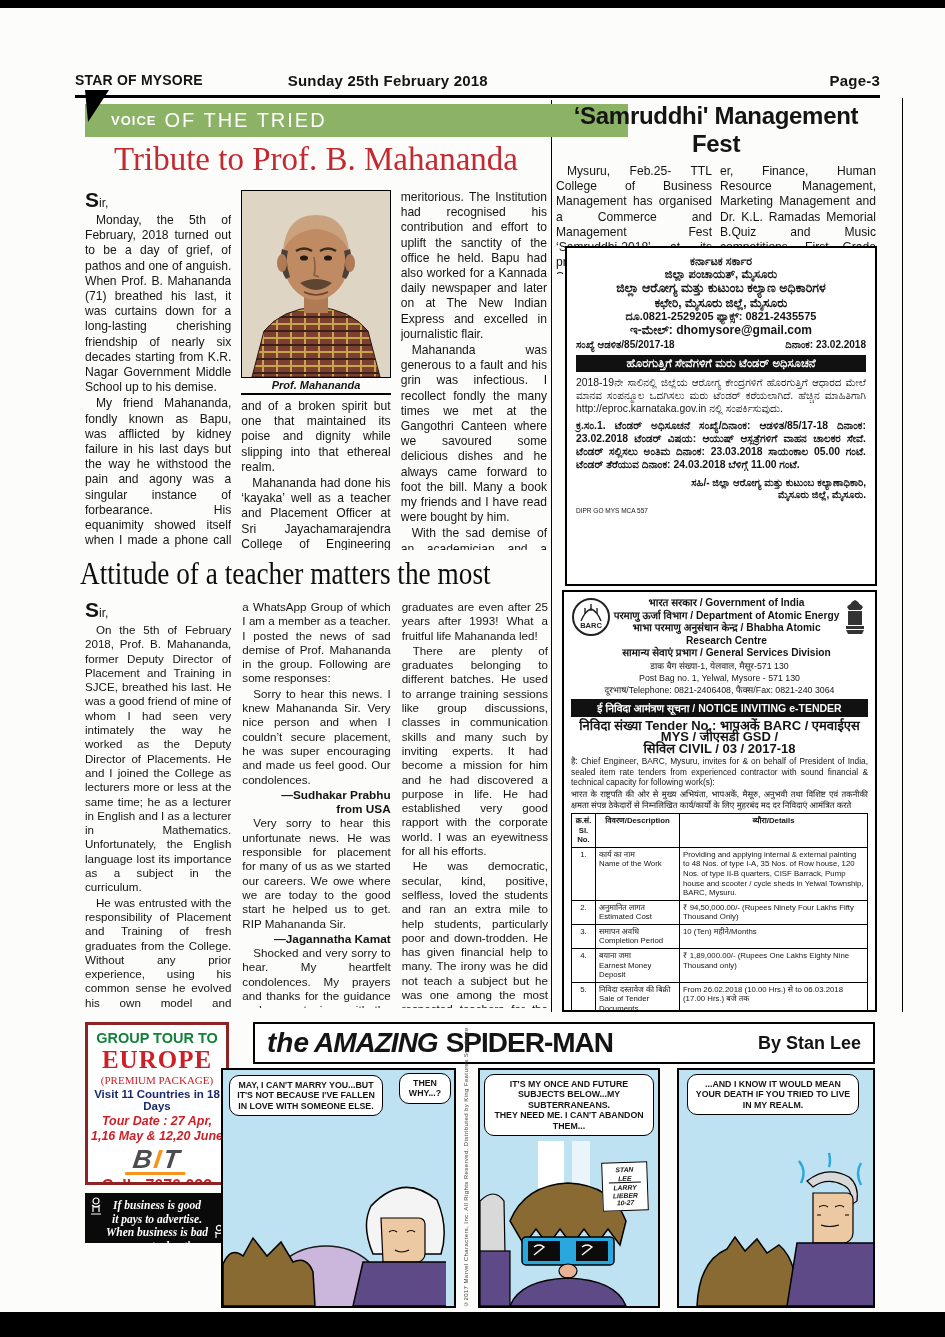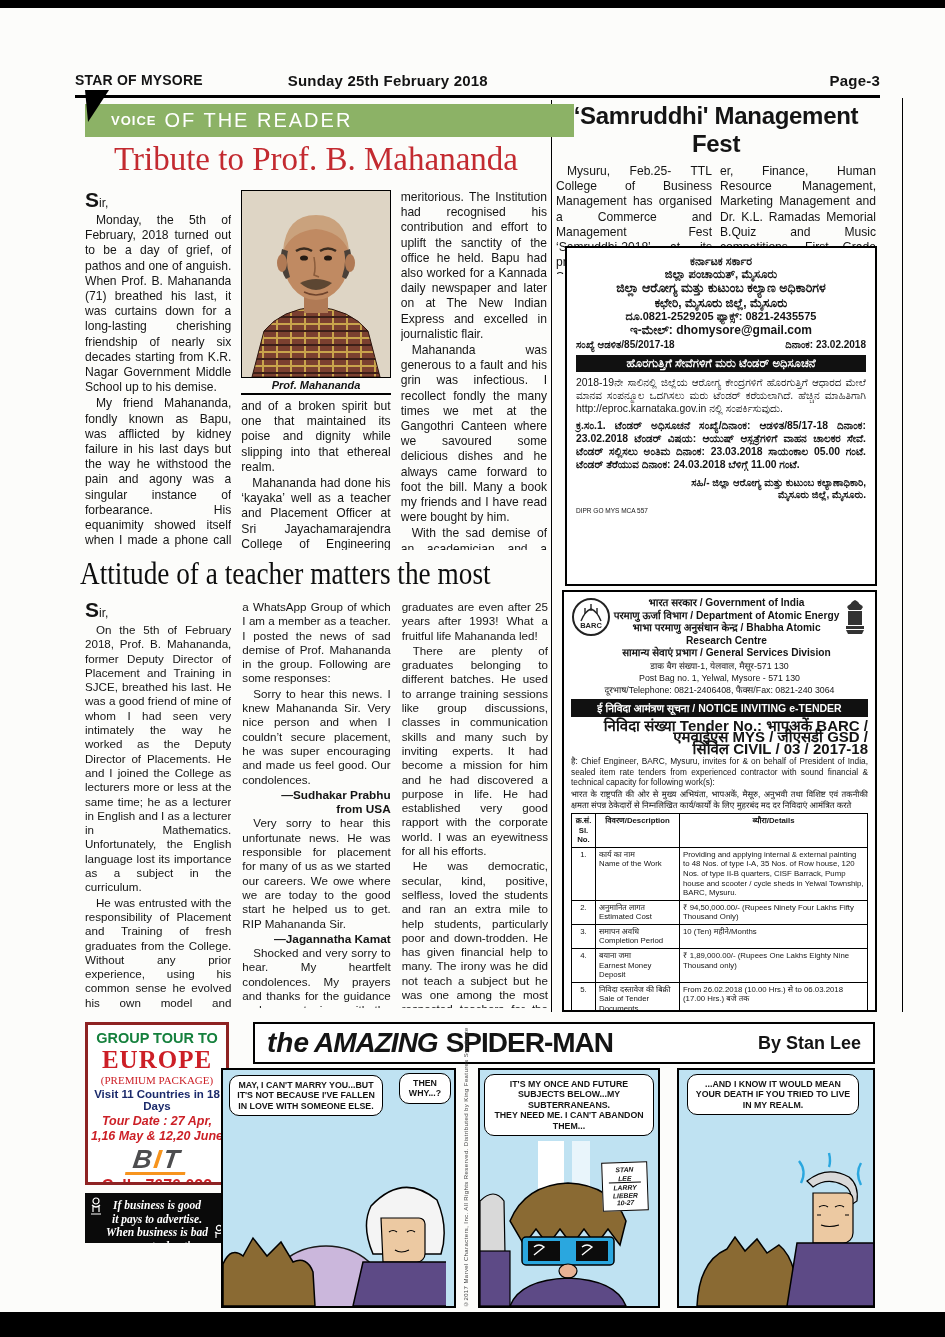--- a/index.html
+++ b/index.html
@@ -34,21 +34,21 @@
   .kbox{border:2px solid #000;background:#fff;padding:7px 9px;overflow:hidden}
   .kc{text-align:center}
   .kband{background:#111;color:#fff;text-align:center;font-size:11.5px;font-weight:bold;padding:2px 2px;margin:4px 0}
   .ksmall{font-size:10.4px;line-height:13px;text-align:justify}
   
   .bbox{border:2px solid #000;background:#fff;padding:5px 7px;overflow:hidden;font-size:9px}
   .bhead{display:flex;align-items:flex-start}
   .bgov{flex:1;text-align:center;font-weight:bold;font-size:10.2px;line-height:12.6px}
   .baddr{text-align:center;font-size:8.8px;line-height:11px;margin-top:1px}
   .bband{background:#111;color:#fff;text-align:center;font-weight:bold;font-size:10.5px;padding:2px 0;margin:3px 0}
-  .btno{text-align:right;font-weight:bold;font-size:15px;line-height:11.5px}
+  .btno{text-align:center;font-weight:bold;font-size:13px;line-height:11.5px}
   .bpara{font-size:8.3px;line-height:10.3px;text-align:justify;margin-top:2px}
   table.btab{border-collapse:collapse;width:100%;margin-top:3px}
   table.btab th,table.btab td{border:1px solid #000;font-size:7.8px;line-height:9.6px;padding:2px 3px;vertical-align:top;text-align:left}
   table.btab th{text-align:center;font-weight:bold}
   
   .ebox{border:3px solid #8e2323;background:#fff;text-align:center;padding:5px 2px;overflow:hidden}
   .e1{color:#15803d;font-weight:bold;font-size:14.5px}
   .e2{color:#cc1f26;font-family:"Liberation Serif",serif;font-weight:bold;font-size:25px;letter-spacing:1px}
   .e3{color:#cc1f26;font-family:"Liberation Serif",serif;font-size:11px}
   .e4{color:#1b2a6b;font-weight:bold;font-size:11.5px;margin-top:2px}
@@ -78,23 +78,23 @@
 
 <div class="abs" style="left:75px;top:72px;width:805px;height:22px;display:flex">
   <span class="mast">STAR OF MYSORE</span>
   <span class="mast" style="margin-left:85px;font-size:15px">Sunday 25th February 2018</span>
   <span class="mast" style="margin-left:auto;font-size:15px">Page-3</span>
 </div>
 <div class="abs rule" style="left:75px;top:95px;width:805px;height:3px"></div>
 <div class="abs rule" style="left:551px;top:100px;width:1px;height:912px"></div>
 <div class="abs rule" style="left:902px;top:98px;width:1px;height:914px"></div>
 
-<div class="abs voice" style="left:85px;top:104px;width:489px;height:33px">
+<div class="abs voice" style="left:85px;top:104px;width:543px;height:33px">
   <span class="v1">VOICE</span>
-  <span class="v2">OF THE READER</span>
+  <span class="v2">OF THE TRIED</span>
 </div>
 <svg class="abs" style="left:85px;top:90px" width="24" height="32" viewBox="0 0 24 32">
     <polygon points="0,0 24,0 3,32" fill="#000"></polygon>
   </svg>
 
 <div class="abs hl-trib" style="left:85px;top:141px;width:462px">Tribute to Prof. B. Mahananda</div>
 <div class="abs cols" style="left:85px;top:190px;width:462px;height:360px;gap:10px">
   <div class="col" style="width:147px;height:360px">
     <p class="salut">Sir,</p>
     <p class="p ind">Monday, the 5th of February, 2018 turned out to be a day of grief, of pathos and one of anguish. When Prof. B. Mahananda (71) breathed his last, it was curtains down for a long-lasting cherishing friendship of nearly six decades starting from K.R. Nagar Government Middle School up to his demise.</p>

